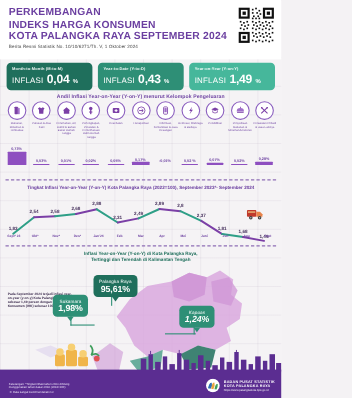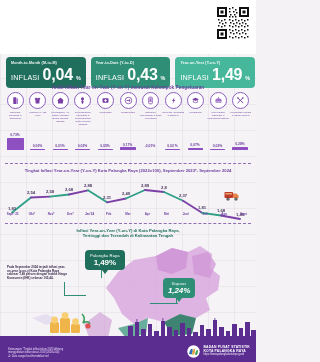--- a/index.html
+++ b/index.html
@@ -30,21 +30,21 @@
 
   
   .boxrow{position:absolute;left:6px;top:57px;width:244px;display:flex;gap:5px;}
   .ibox{flex:1;border-radius:4px;padding:3.5px 5px 4px 5px;color:#fff;position:relative;}
   .ibox.b1{background:#1f6f5c;}
   .ibox.b2{background:#2e8f76;}
   .ibox.b3{background:#46b79b;}
   .ibox .cap{font-size:3.6px;font-weight:bold;letter-spacing:.15px;opacity:.95;margin-bottom:1px;}
   .ibox .val{display:flex;align-items:baseline;gap:3px;}
   .ibox .lbl{font-size:7.2px;letter-spacing:.2px;}
-  .ibox .num{font-size:16px;font-weight:bold;letter-spacing:-.2px;}
+  .ibox .num{font-size:11px;font-weight:bold;letter-spacing:-.2px;}
   .ibox .pct{font-size:5.4px;font-weight:bold;}
 
   
   .andil-title{position:absolute;top:85px;left:0;width:256px;text-align:center;
     font-size:4.6px;font-weight:bold;color:#6b3fa0;letter-spacing:.1px;}
 
   
   .iconrow{position:absolute;left:4px;top:92px;width:248px;display:flex;}
   .icell{flex:1;display:flex;flex-direction:column;align-items:center;}
   .icirc{width:15px;height:15px;border-radius:50%;border:1.1px solid #8b5fbf;
@@ -105,20 +105,28 @@
   .bpstext .t3{font-size:2.6px;line-height:3.4px;opacity:.9;}
   .coins{position:absolute;left:30px;bottom:26px;width:70px;height:24px;}
 </style>
 </head>
 <body>
 
 <div class="page">
   <div class="gridbg"></div>
 
   <div class="header">
+    <div class="hdr-pad">
+      <div class="h1">
+        <div class="l1">PERKEMBANGAN</div>
+        <div class="l2">INDEKS HARGA KONSUMEN</div>
+        <div class="l3">KOTA PALANGKA RAYA SEPTEMBER 2024</div>
+      </div>
+      <div class="sub">Berita Resmi Statistik No. 10/10/6271/Th. V, 1 Oktober 2024</div>
+    </div>
     <div class="qr">
       <svg width="34" height="34" viewBox="0 0 34 34">
         <rect width="34" height="34" fill="#fff"></rect>
         <g fill="#111">
           <rect x="1" y="1" width="10" height="10"></rect>
             <rect x="3" y="3" width="6" height="6" fill="#fff"></rect>
             <rect x="4.5" y="4.5" width="3" height="3"></rect>
           <rect x="23" y="1" width="10" height="10"></rect>
             <rect x="25" y="3" width="6" height="6" fill="#fff"></rect>
             <rect x="26.5" y="4.5" width="3" height="3"></rect>
@@ -454,21 +462,26 @@
   </div>
 
   <div class="stem" style="left:101px;top:264px;width:1.4px;height:14px;"></div>
   <div class="stem" style="left:64px;top:282px;width:1.4px;height:14px;"></div>
   <div class="stem" style="left:64px;top:295px;width:22px;height:1.4px;"></div>
   <div class="stem" style="left:176px;top:292px;width:1.4px;height:12px;"></div>
   <div class="stem" style="left:150px;top:303px;width:28px;height:1.4px;"></div>
 
   <div class="pin pin-pky">
     <div class="pname">Palangka Raya</div>
-    <div class="pval">1,49%</div>
+    <div class="pval">95,61%</div>
+    <div class="tail"></div>
+  </div>
+  <div class="pin pin-suk">
+    <div class="pname">Sukamara</div>
+    <div class="pval">1,98%</div>
     <div class="tail"></div>
   </div>
   <div class="pin pin-kap">
     <div class="pname">Kapuas</div>
     <div class="pval">1,24%</div>
     <div class="tail"></div>
   </div>
 
   <div class="coins">
     <svg width="70" height="24" viewBox="0 0 70 24">

